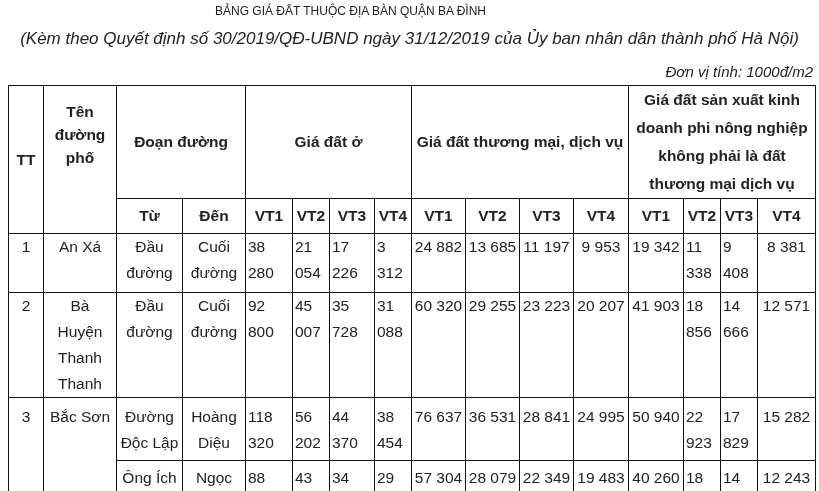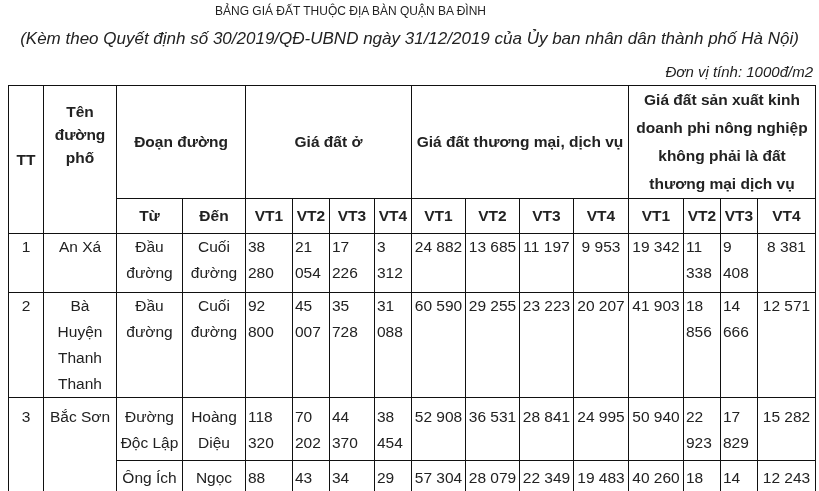--- a/index.html
+++ b/index.html
@@ -95,40 +95,40 @@
 
     <tr style="height:81px">
       <td class="c">2</td>
       <td class="c">Bà Huyện Thanh Thanh</td>
       <td class="c">Đầu đường</td>
       <td class="c">Cuối đường</td>
       <td class="num-wrap">92 800</td>
       <td class="num-wrap">45 007</td>
       <td class="num-wrap">35 728</td>
       <td class="num-wrap">31 088</td>
-      <td class="r">60 590</td>
+      <td class="r">60 320</td>
       <td class="r">29 255</td>
       <td class="r">23 223</td>
       <td class="r">20 207</td>
       <td class="r">41 903</td>
       <td class="num-wrap">18 856</td>
       <td class="num-wrap">14 666</td>
       <td class="r">12 571</td>
     </tr>
 
     <tr style="height:63px">
       <td class="c" rowspan="2" style="padding-top:6px">3</td>
       <td class="c" rowspan="2" style="padding-top:6px">Bắc Sơn</td>
       <td class="c" style="padding-top:6px">Đường Độc Lập</td>
       <td class="c" style="padding-top:6px">Hoàng Diệu</td>
       <td class="num-wrap" style="padding-top:6px">118 320</td>
-      <td class="num-wrap" style="padding-top:6px">70 202</td>
+      <td class="num-wrap" style="padding-top:6px">56 202</td>
       <td class="num-wrap" style="padding-top:6px">44 370</td>
       <td class="num-wrap" style="padding-top:6px">38 454</td>
-      <td class="r" style="padding-top:6px">52 908</td>
+      <td class="r" style="padding-top:6px">76 637</td>
       <td class="r" style="padding-top:6px">36 531</td>
       <td class="r" style="padding-top:6px">28 841</td>
       <td class="r" style="padding-top:6px">24 995</td>
       <td class="r" style="padding-top:6px">50 940</td>
       <td class="num-wrap" style="padding-top:6px">22 923</td>
       <td class="num-wrap" style="padding-top:6px">17 829</td>
       <td class="r" style="padding-top:6px">15 282</td>
     </tr>
 
     <tr style="height:57px">

